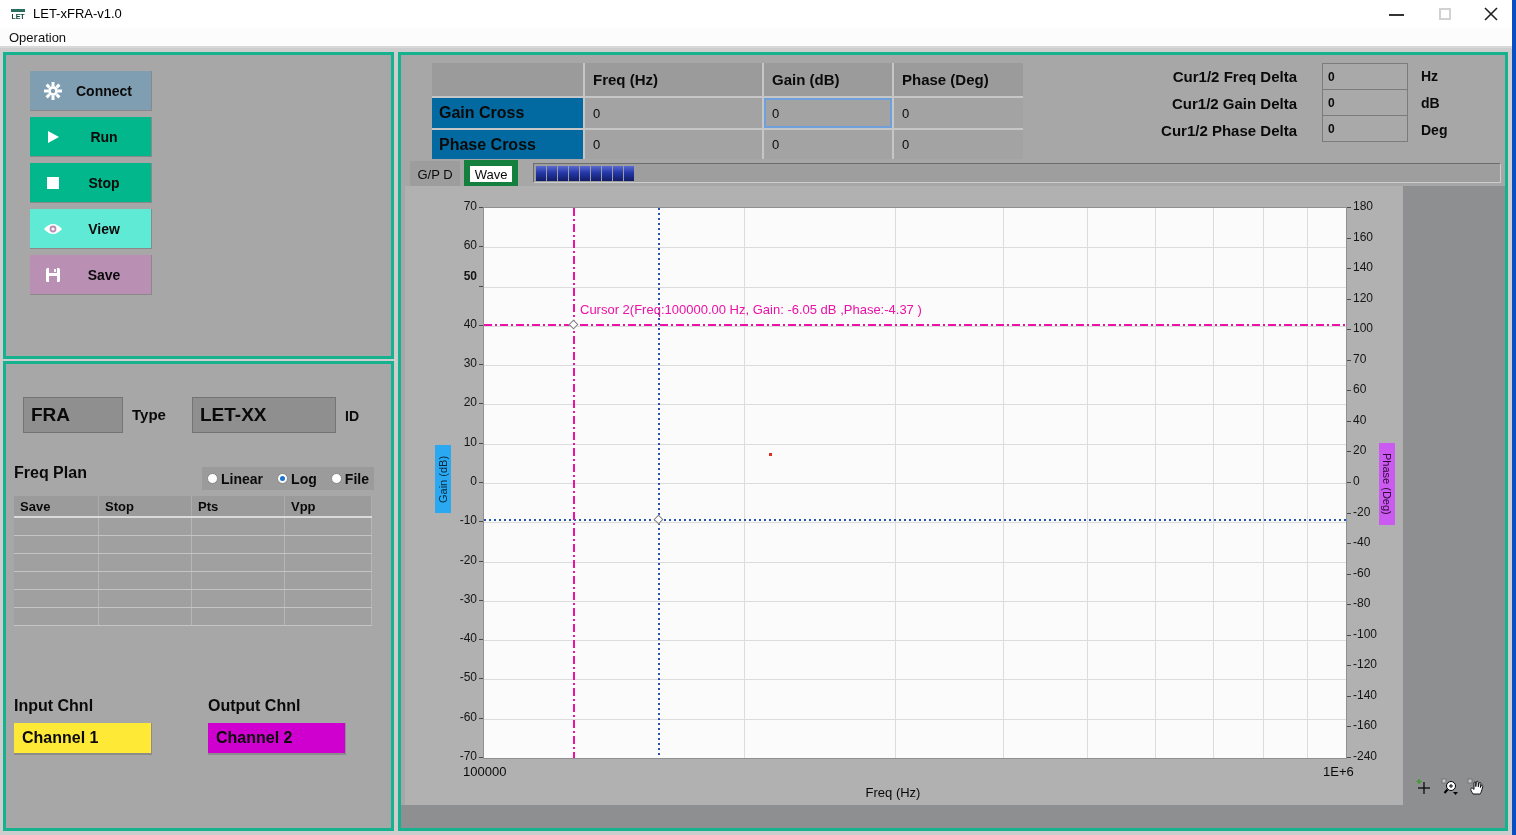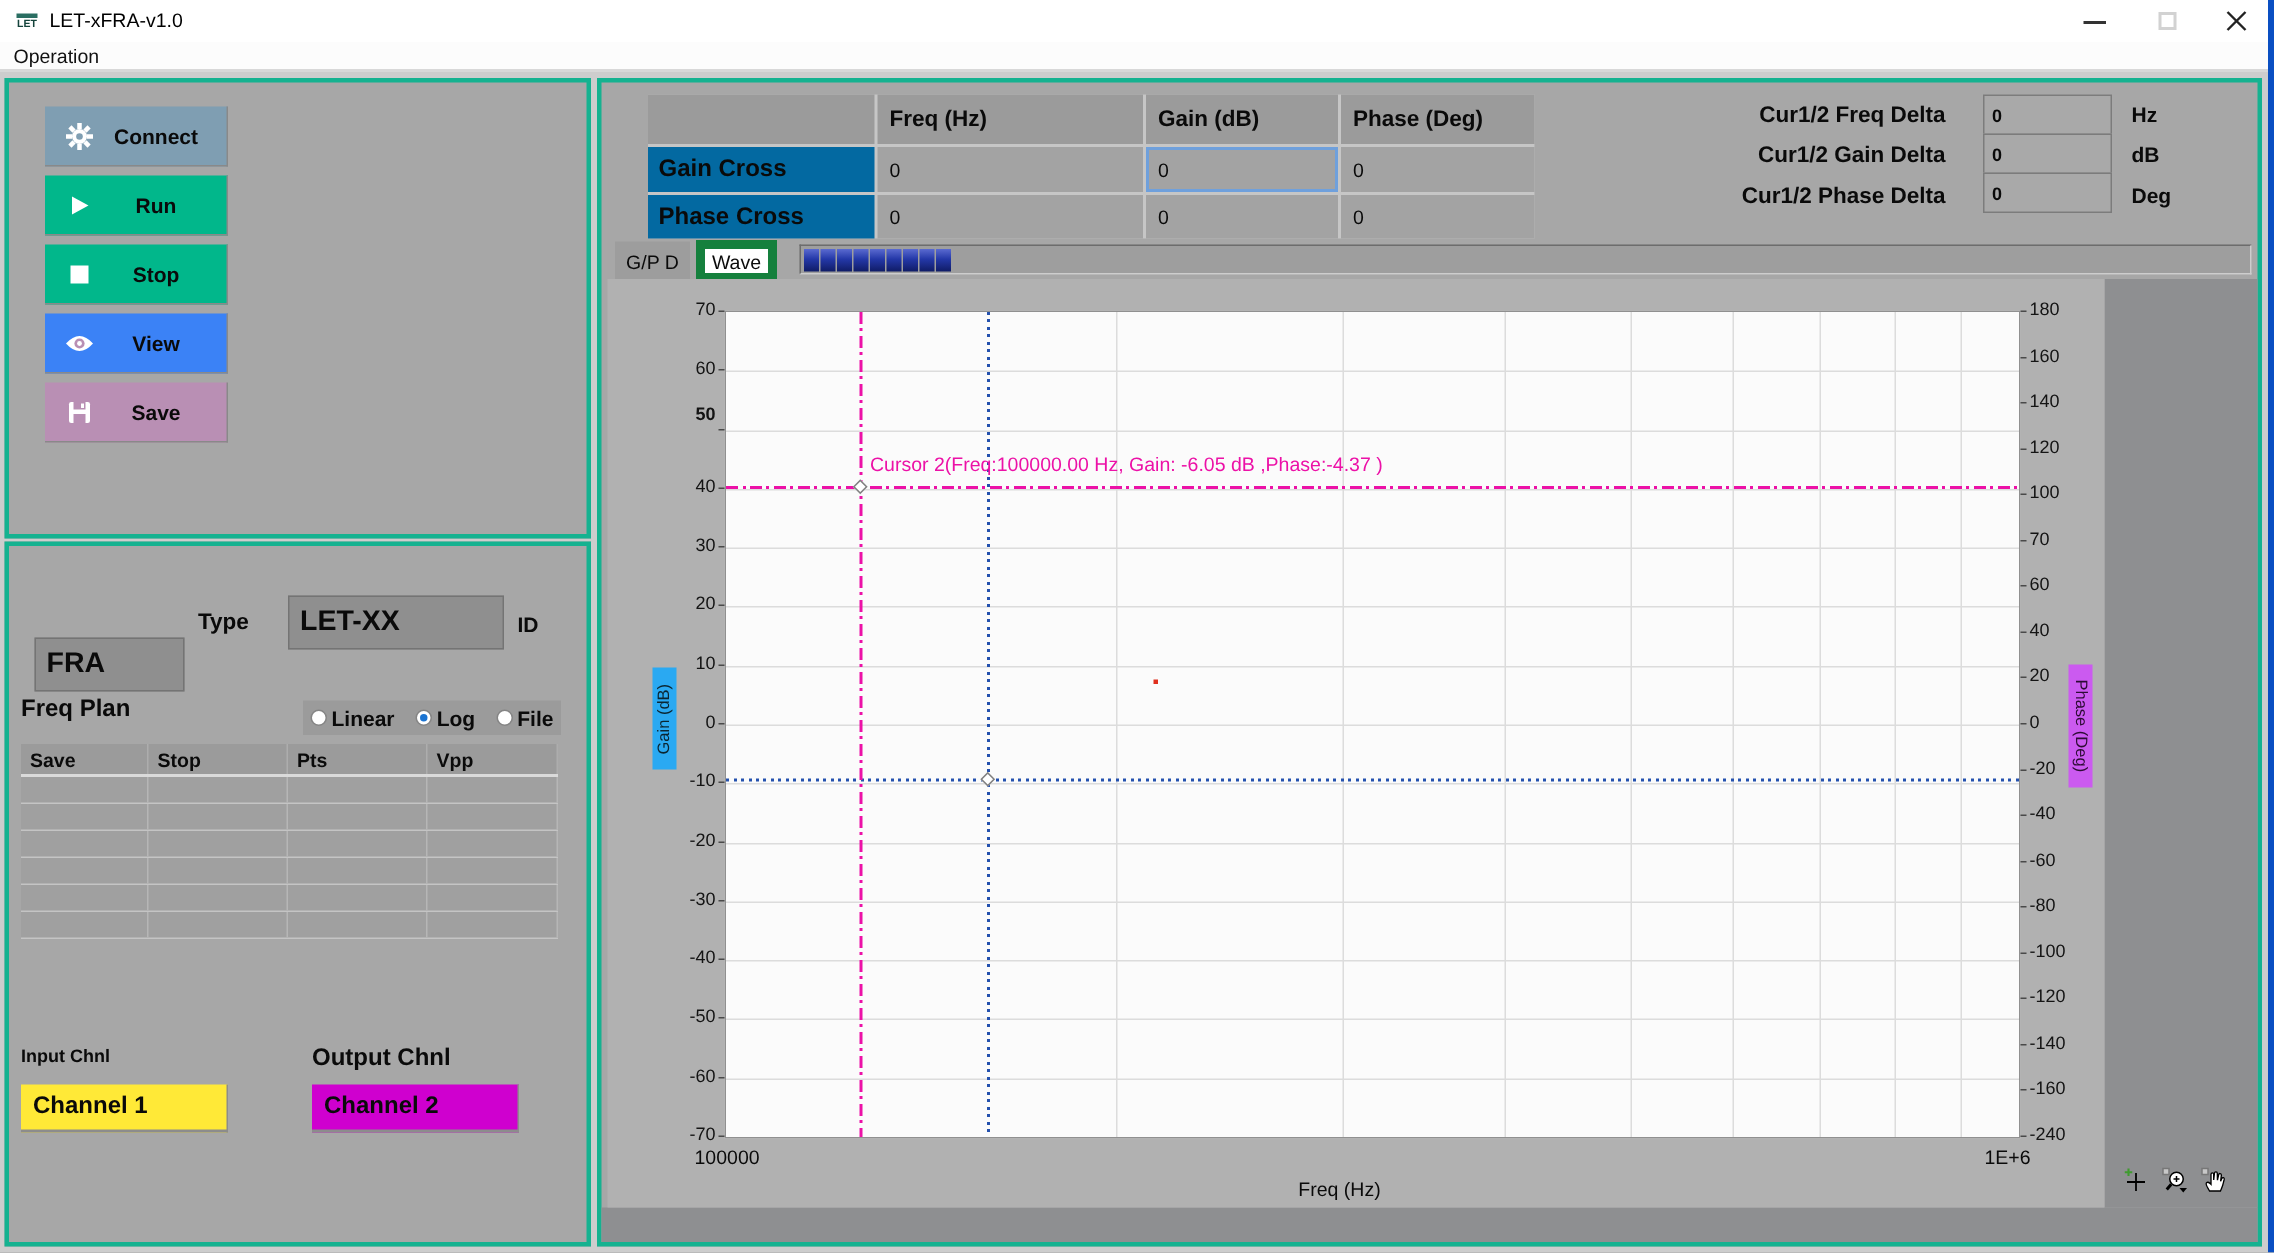--- a/index.html
+++ b/index.html
@@ -28,45 +28,45 @@
   #panel-r  { left:398px; top:52px; width:1110px; height:779px; }
 
   
   .ctl-btn { position:absolute; left:24px; width:122px; height:40px; display:flex; align-items:center; cursor:default;
              border-right:1px solid #898989; border-bottom:1px solid #898989; }
   .ctl-btn .btn-icon { width:20px; height:20px; margin-left:13px; display:flex; align-items:center; justify-content:center; }
   .ctl-btn .btn-label { flex:1; text-align:center; font-weight:bold; font-size:14px; color:#0a0a0a; margin-right:6px; }
   .b-connect { top:16px; background:#7f9eb2;align-items:center; }
   .b-run  { top:62px;  background:#01b78b; }
   .b-stop { top:108px; background:#01b78b; }
-  .b-view { top:154px; background:#3b82f6; }
+  .b-view { top:154px; background:#5eead4; }
   .b-save { top:200px; background:#b98fb4; }
 
   
   .id-box { position:absolute; background:#8f8f8f; border:1px solid #747474; font-weight:bold; font-size:19px;
             display:flex; align-items:center; padding-left:7px; color:#0a0a0a; }
-  #type-box { left:17px; top:33px; width:100px; height:36px;margin-top:28px; }
+  #type-box { left:17px; top:33px; width:100px; height:36px; }
   #id-box   { left:186px; top:33px; width:144px; height:36px; }
   .fld-label { position:absolute; font-weight:bold; font-size:15px; }
   #type-label { left:126px; top:42px; }
   #id-label   { left:339px; top:44px; font-size:14px; }
   #freqplan-label { left:8px; top:100px; font-size:16px; }
   #radio-strip { position:absolute; left:196px; top:103px; width:172px; height:23px; background:#9b9b9b;
                  display:flex; align-items:center; justify-content:space-between; padding:0 5px; }
   .radio-item { display:flex; align-items:center; gap:3px; font-weight:bold; font-size:14px; }
   .radio-dot { width:11px; height:11px; border-radius:50%; background:#fff; border:1px solid #858585; position:relative; }
   .radio-item.selected .radio-dot::after { content:""; position:absolute; left:2px; top:2px; width:5px; height:5px; border-radius:50%; background:#1b74d2; }
 
   #fp-table { position:absolute; left:8px; top:132px; width:358px; }
   .fp-head { display:grid; grid-template-columns:85px 93px 93px 87px; height:22px; background:#9b9b9b; border-bottom:2px solid #dadada; }
   .fp-head div { font-weight:bold; font-size:13px; padding:3px 0 0 6px; border-right:1px solid #adadad; }
   .fp-row { display:grid; grid-template-columns:85px 93px 93px 87px; height:18px; background:#a0a0a0; border-bottom:1px solid #c4c4c4; }
   .fp-row div { border-right:1px solid #b6b6b6; }
 
-  #input-chnl-label  { left:8px;  top:333px; font-size:12px; }
+  #input-chnl-label  { left:8px;  top:333px; font-size:16px; }
   #output-chnl-label { left:202px; top:333px; font-size:16px; }
   .chan-box { position:absolute; top:359px; width:138px; height:32px; font-weight:bold; font-size:16px;
               display:flex; align-items:center; padding-left:8px; border-right:1px solid #8c8c8c; border-bottom:2px solid #8c8c8c; }
   #chan1 { left:8px; }
   #chan2 { left:202px; }
 
   
   #cross-table { position:absolute; left:31px; top:8px; display:grid;
                  grid-template-columns:151px 177px 128px 129px; grid-template-rows:33px 30px 29px;
                  gap:2px; background:#c6c6c6; }

